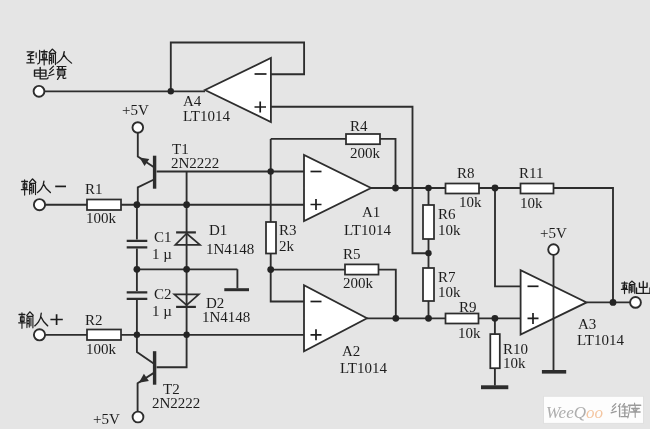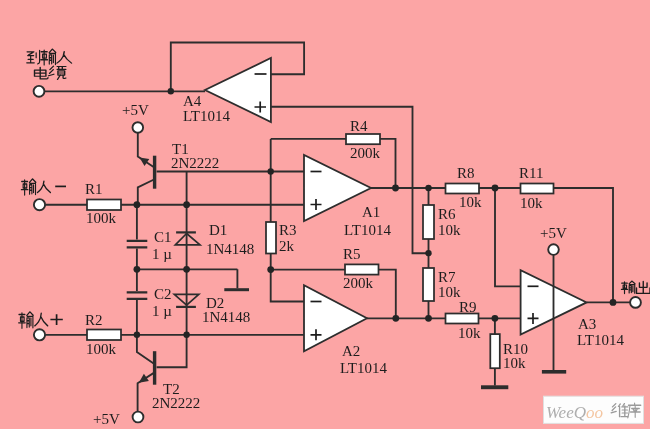--- a/index.html
+++ b/index.html
@@ -1,16 +1,16 @@
 <!DOCTYPE html>
 <html><head>
 <meta charset="utf-8">
 <style>
 html,body{margin:0;padding:0;background:#fff;}
-#wrap{position:relative;width:650px;height:429px;background:#fca5a5;overflow:hidden;}
+#wrap{position:relative;width:650px;height:429px;background:#e5e5e5;overflow:hidden;}
 text{font-family:"Liberation Serif", serif;fill:#1d1d1d;}
 </style>
 </head>
 <body>
 <div id="wrap">
 <svg width="650" height="429" viewBox="0 0 650 429">
 <defs>
 <g id="zh-dao" fill="none">
   <path d="M8,14 H52 M46,17 L16,33 M12,36 H50 M31,36 V76 M15,58 H47 M6,78 H54"></path>
   <path d="M66,20 V48 M88,6 V72 Q88,82 76,84"></path>

